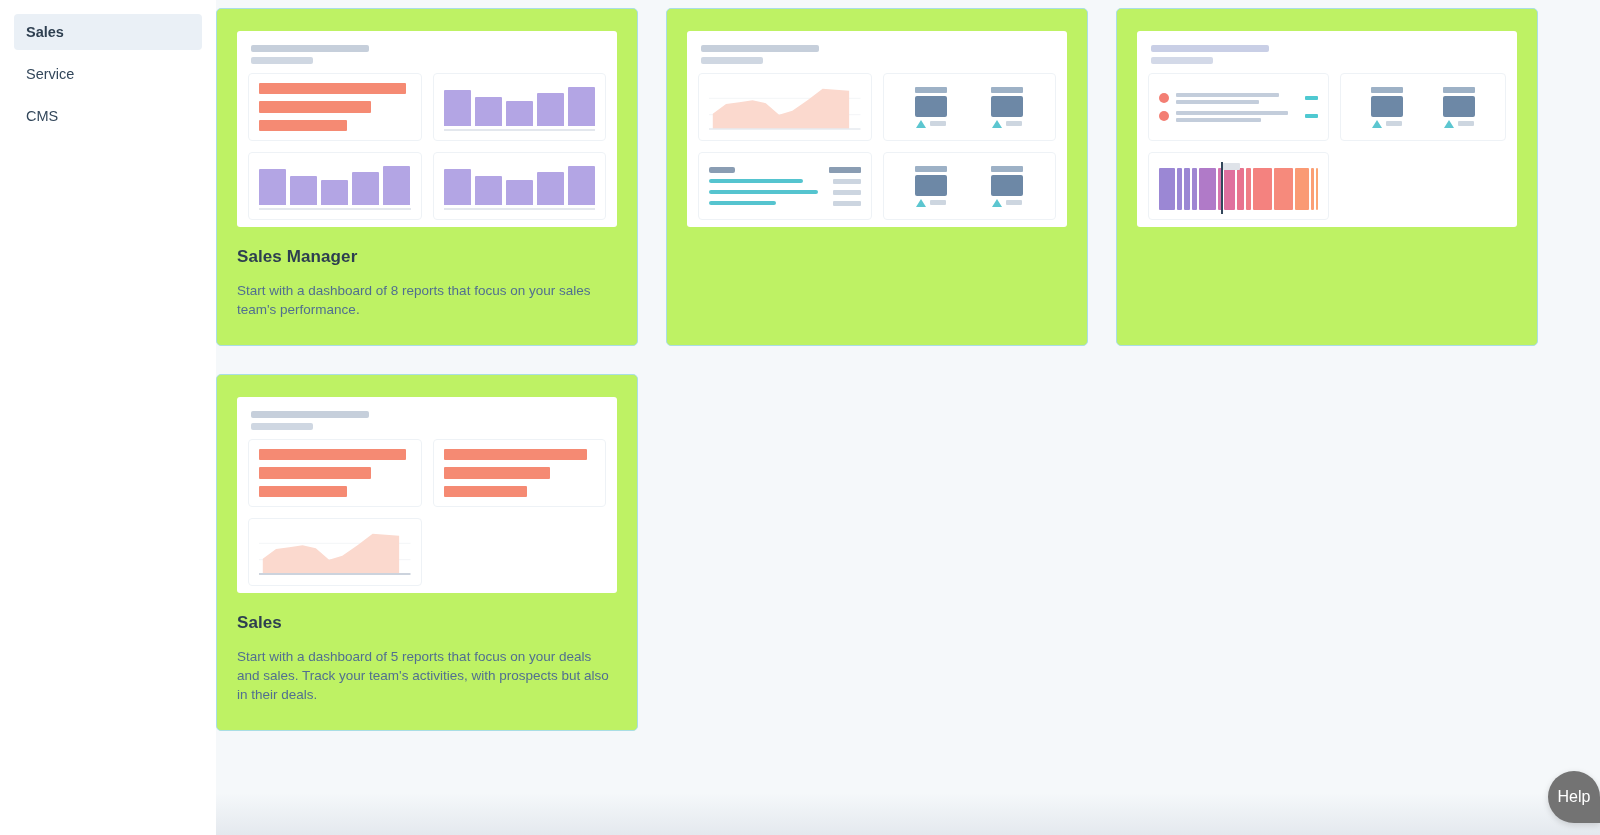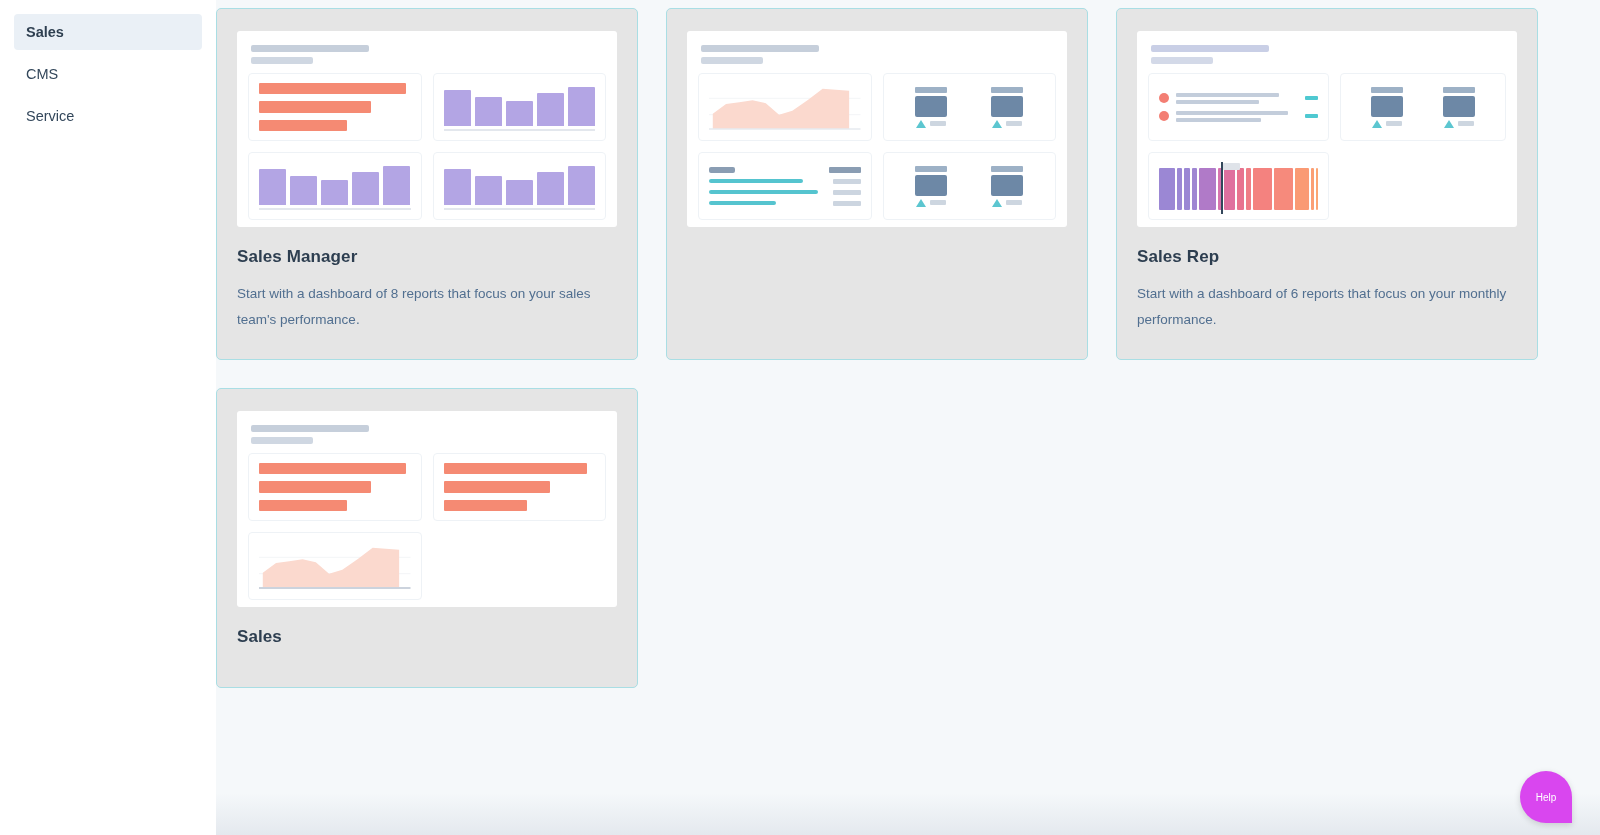--- a/index.html
+++ b/index.html
@@ -56,37 +56,37 @@
   .card-grid {
     display: flex;
     flex-wrap: wrap;
     gap: 28px;
     padding: 8px 58px 0 0;
   }
 
   
   .card {
     width: 422px;
-    background: #e5e5e5;
+    background: #bef264;
     border: 1px solid #a9dee4;
     border-radius: 5px;
     cursor: pointer;
     overflow: hidden;
   }
   .card-body { padding: 0 20px 26px 20px; }
   .card-title {
     font-size: 17px;
     font-weight: bold;
     color: #2d3e50;
     margin: 20px 0 14px 0;
     letter-spacing: .1px;
   }
   .card-desc {
     font-size: 13.5px;
-    line-height: 26px;
+    line-height: 19px;
     color: #516f90;
   }
 
   
   .thumb {
     margin: 22px 20px 0 20px;
     background: #ffffff;
     border-radius: 3px;
     padding: 10px 11px 12px 11px;
     height: 196px;
@@ -178,27 +178,27 @@
     top: 1px;
     width: 17px;
     height: 7px;
     background: #dfe3e9;
     border-radius: 1px;
   }
 
   
   .help-btn {
     position: absolute;
-    right: 28px;
+    right: 0;
     bottom: 12px;
     width: 52px;
     height: 52px;
-    background: #d946ef;
+    background: #737373;
     color: #ffffff;
-    font-size: 10px;
+    font-size: 16px;
     display: flex;
     align-items: center;
     justify-content: center;
     border-radius: 26px 26px 0 26px;
     cursor: pointer;
     box-shadow: 0 2px 6px rgba(0,0,0,.15);
     z-index: 30;
   }
 
   
@@ -211,22 +211,22 @@
     z-index: 5;
   }
 </style>
 </head>
 <body>
 
 <div class="app">
 
   <nav class="sidebar">
     <div class="nav-item active">Sales</div>
+    <div class="nav-item">Service</div>
     <div class="nav-item">CMS</div>
-    <div class="nav-item">Service</div>
   </nav>
 
   <main class="content">
     <div class="card-grid">
 
       <div class="card">
         <div class="thumb">
           <div class="thumb-head">
             <div class="th-bar w1"></div>
             <div class="th-bar w2"></div>
@@ -426,24 +426,20 @@
                 <div class="mek-seg" style="width:12%;background:#fa9a74"></div>
                 <div class="mek-seg" style="width:2%;background:#fb9f74"></div>
                 <div class="mek-seg" style="width:2%;background:#fba573"></div>
                 <div class="mek-marker" style="left:39%"></div>
                 <div class="mek-flag" style="left:40%"></div>
               </div>
             </div>
             <div class="widget" style="flex:.95;border-color:transparent"></div>
           </div>
         </div>
-        <div class="card-body">
-          <div class="card-title">Sales Rep</div>
-          <div class="card-desc">Start with a dashboard of 6 reports that focus on your monthly performance.</div>
-        </div>
       </div>
 
       <div class="card">
         <div class="thumb">
           <div class="thumb-head">
             <div class="th-bar w1"></div>
             <div class="th-bar w2"></div>
           </div>
           <div class="widget-row">
             <div class="widget">
@@ -470,20 +466,21 @@
                   <path d="M4,32 L18,22 L32,20 L46,18 L60,21 L74,33 L88,29 L104,18 L120,6 L148,8 L148,48 L4,48 Z" fill="#fbd9ce"></path>
                   <line x1="0" y1="48" x2="160" y2="48" stroke="#ccd3dd" stroke-width="2"></line>
                 </svg>
               </div>
             </div>
             <div class="widget" style="border-color:transparent"></div>
           </div>
         </div>
         <div class="card-body">
           <div class="card-title">Sales</div>
+          <div class="card-desc">Start with a dashboard of 5 reports that focus on your deals and sales. Track your team's activities, with prospects but also in their deals.</div>
         </div>
       </div>
 
     </div>
 
     <div class="scroll-shade"></div>
   </main>
 
   <div class="help-btn">Help</div>
 </div>

